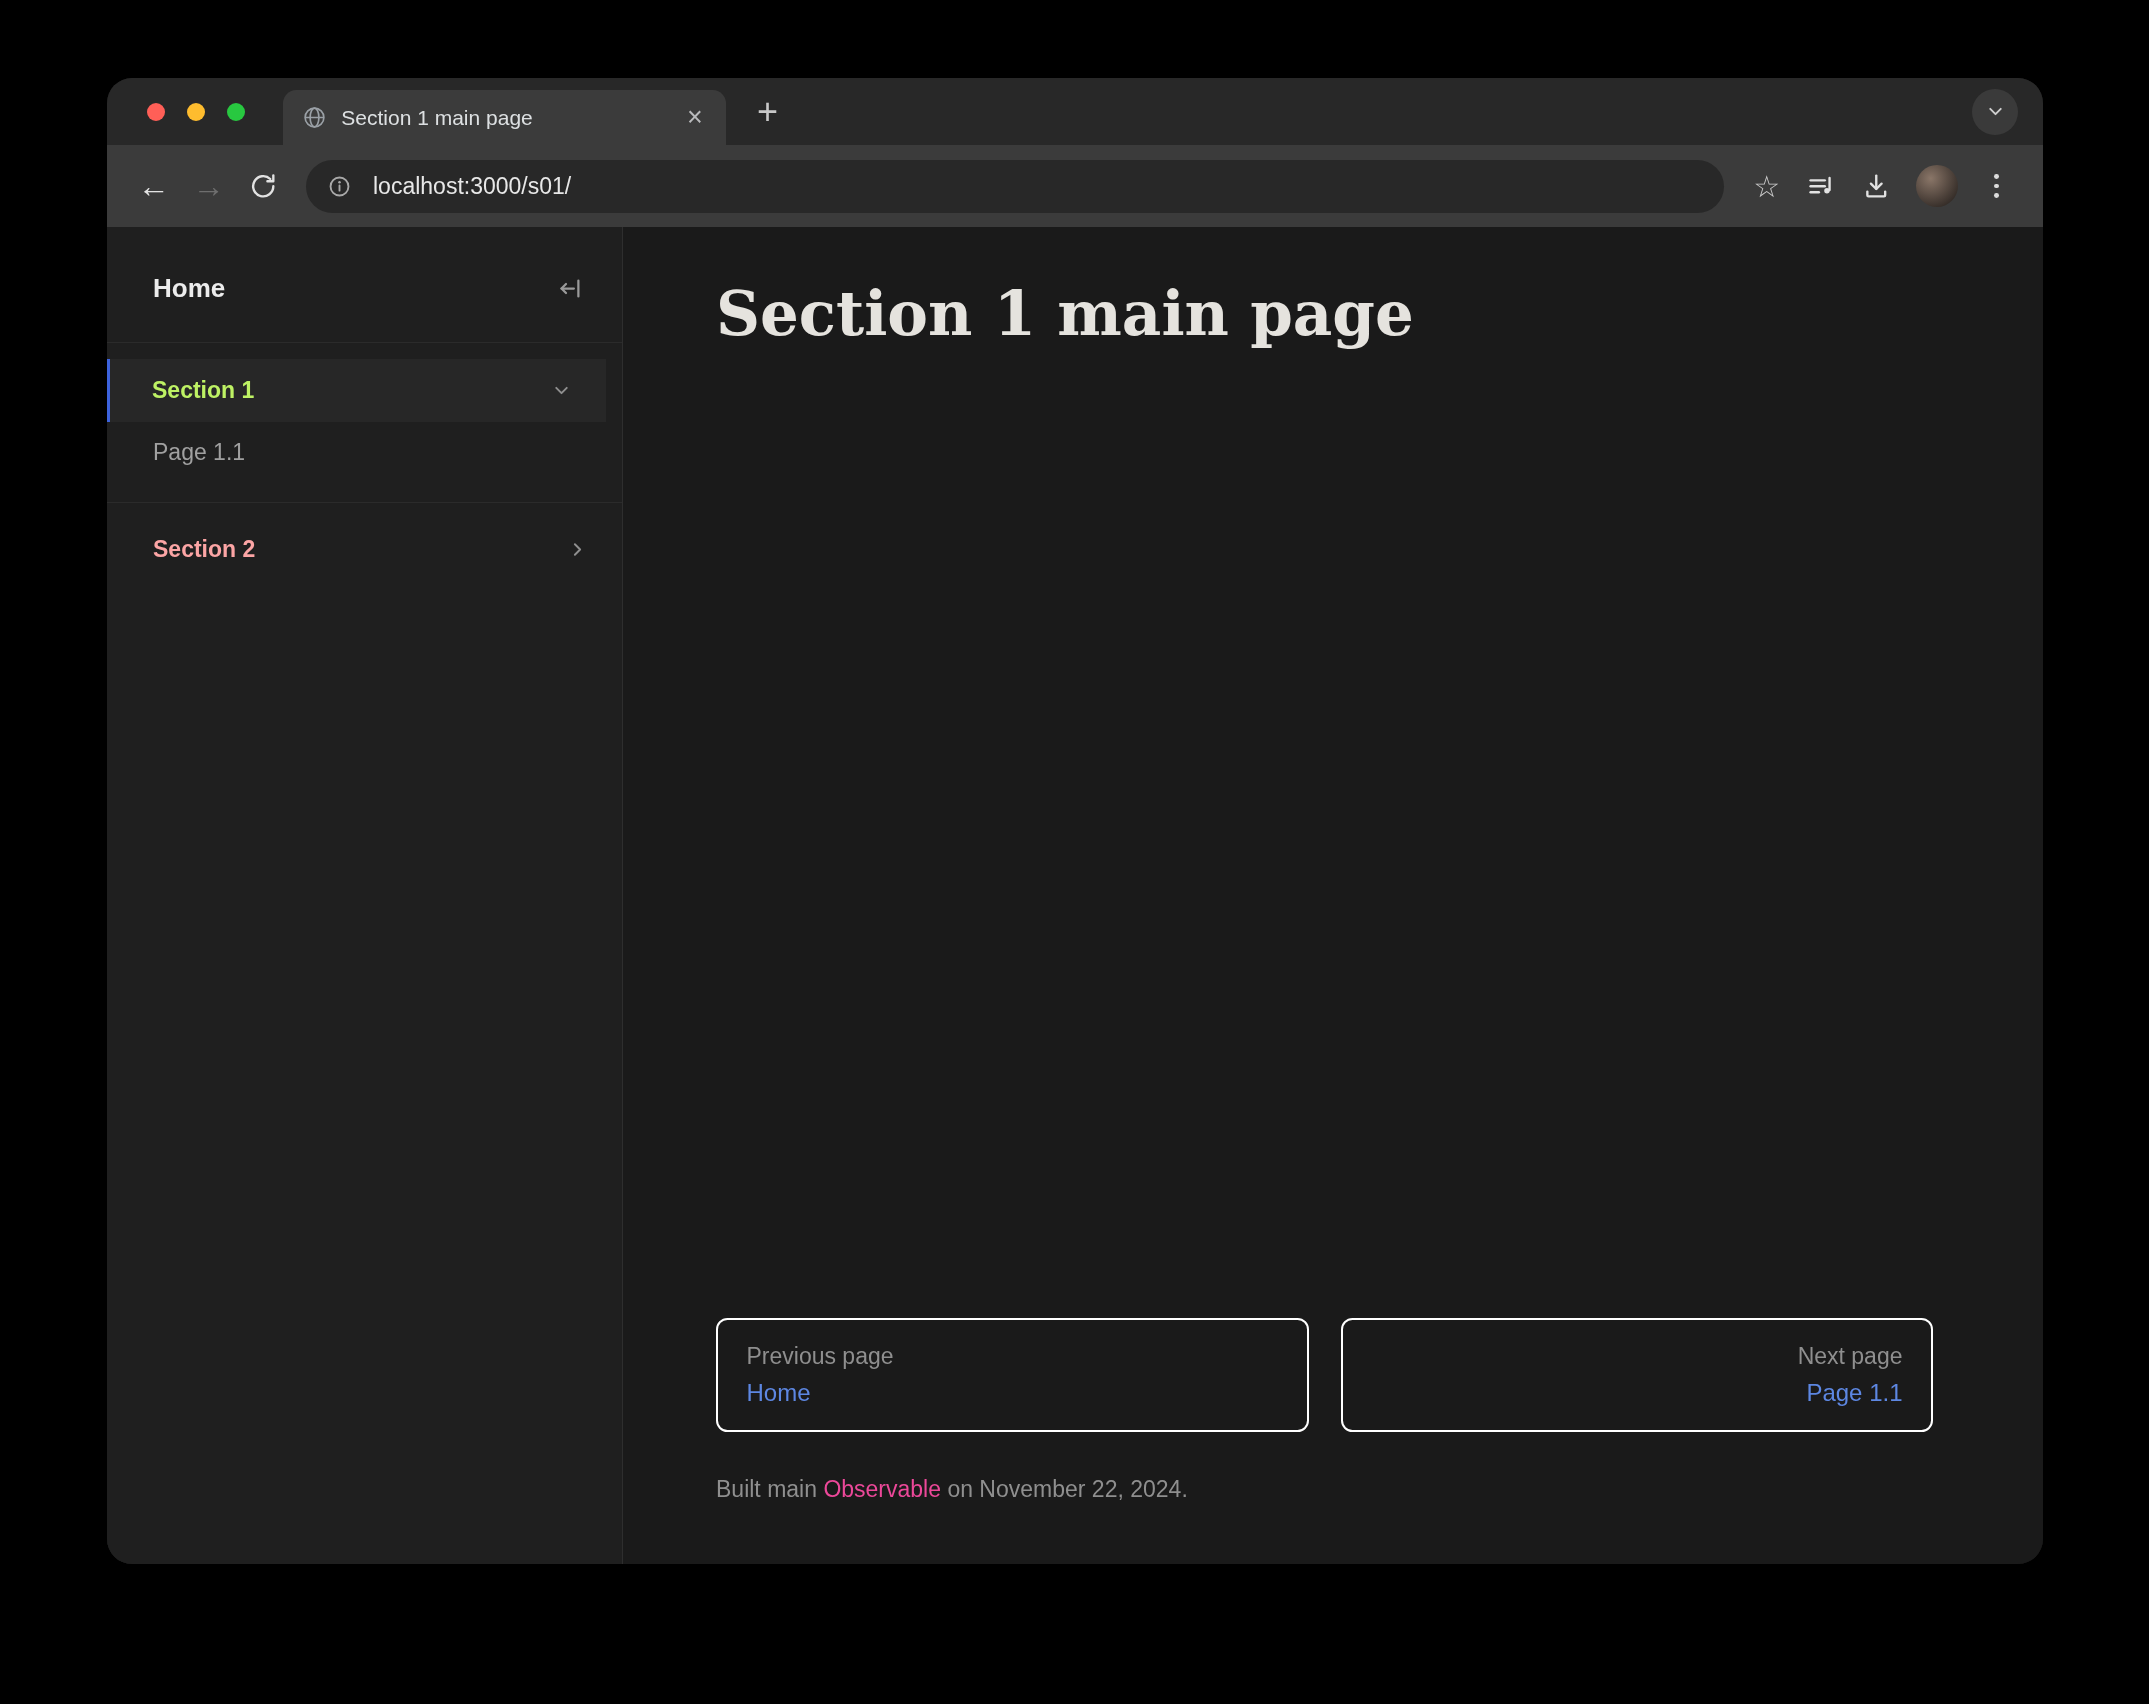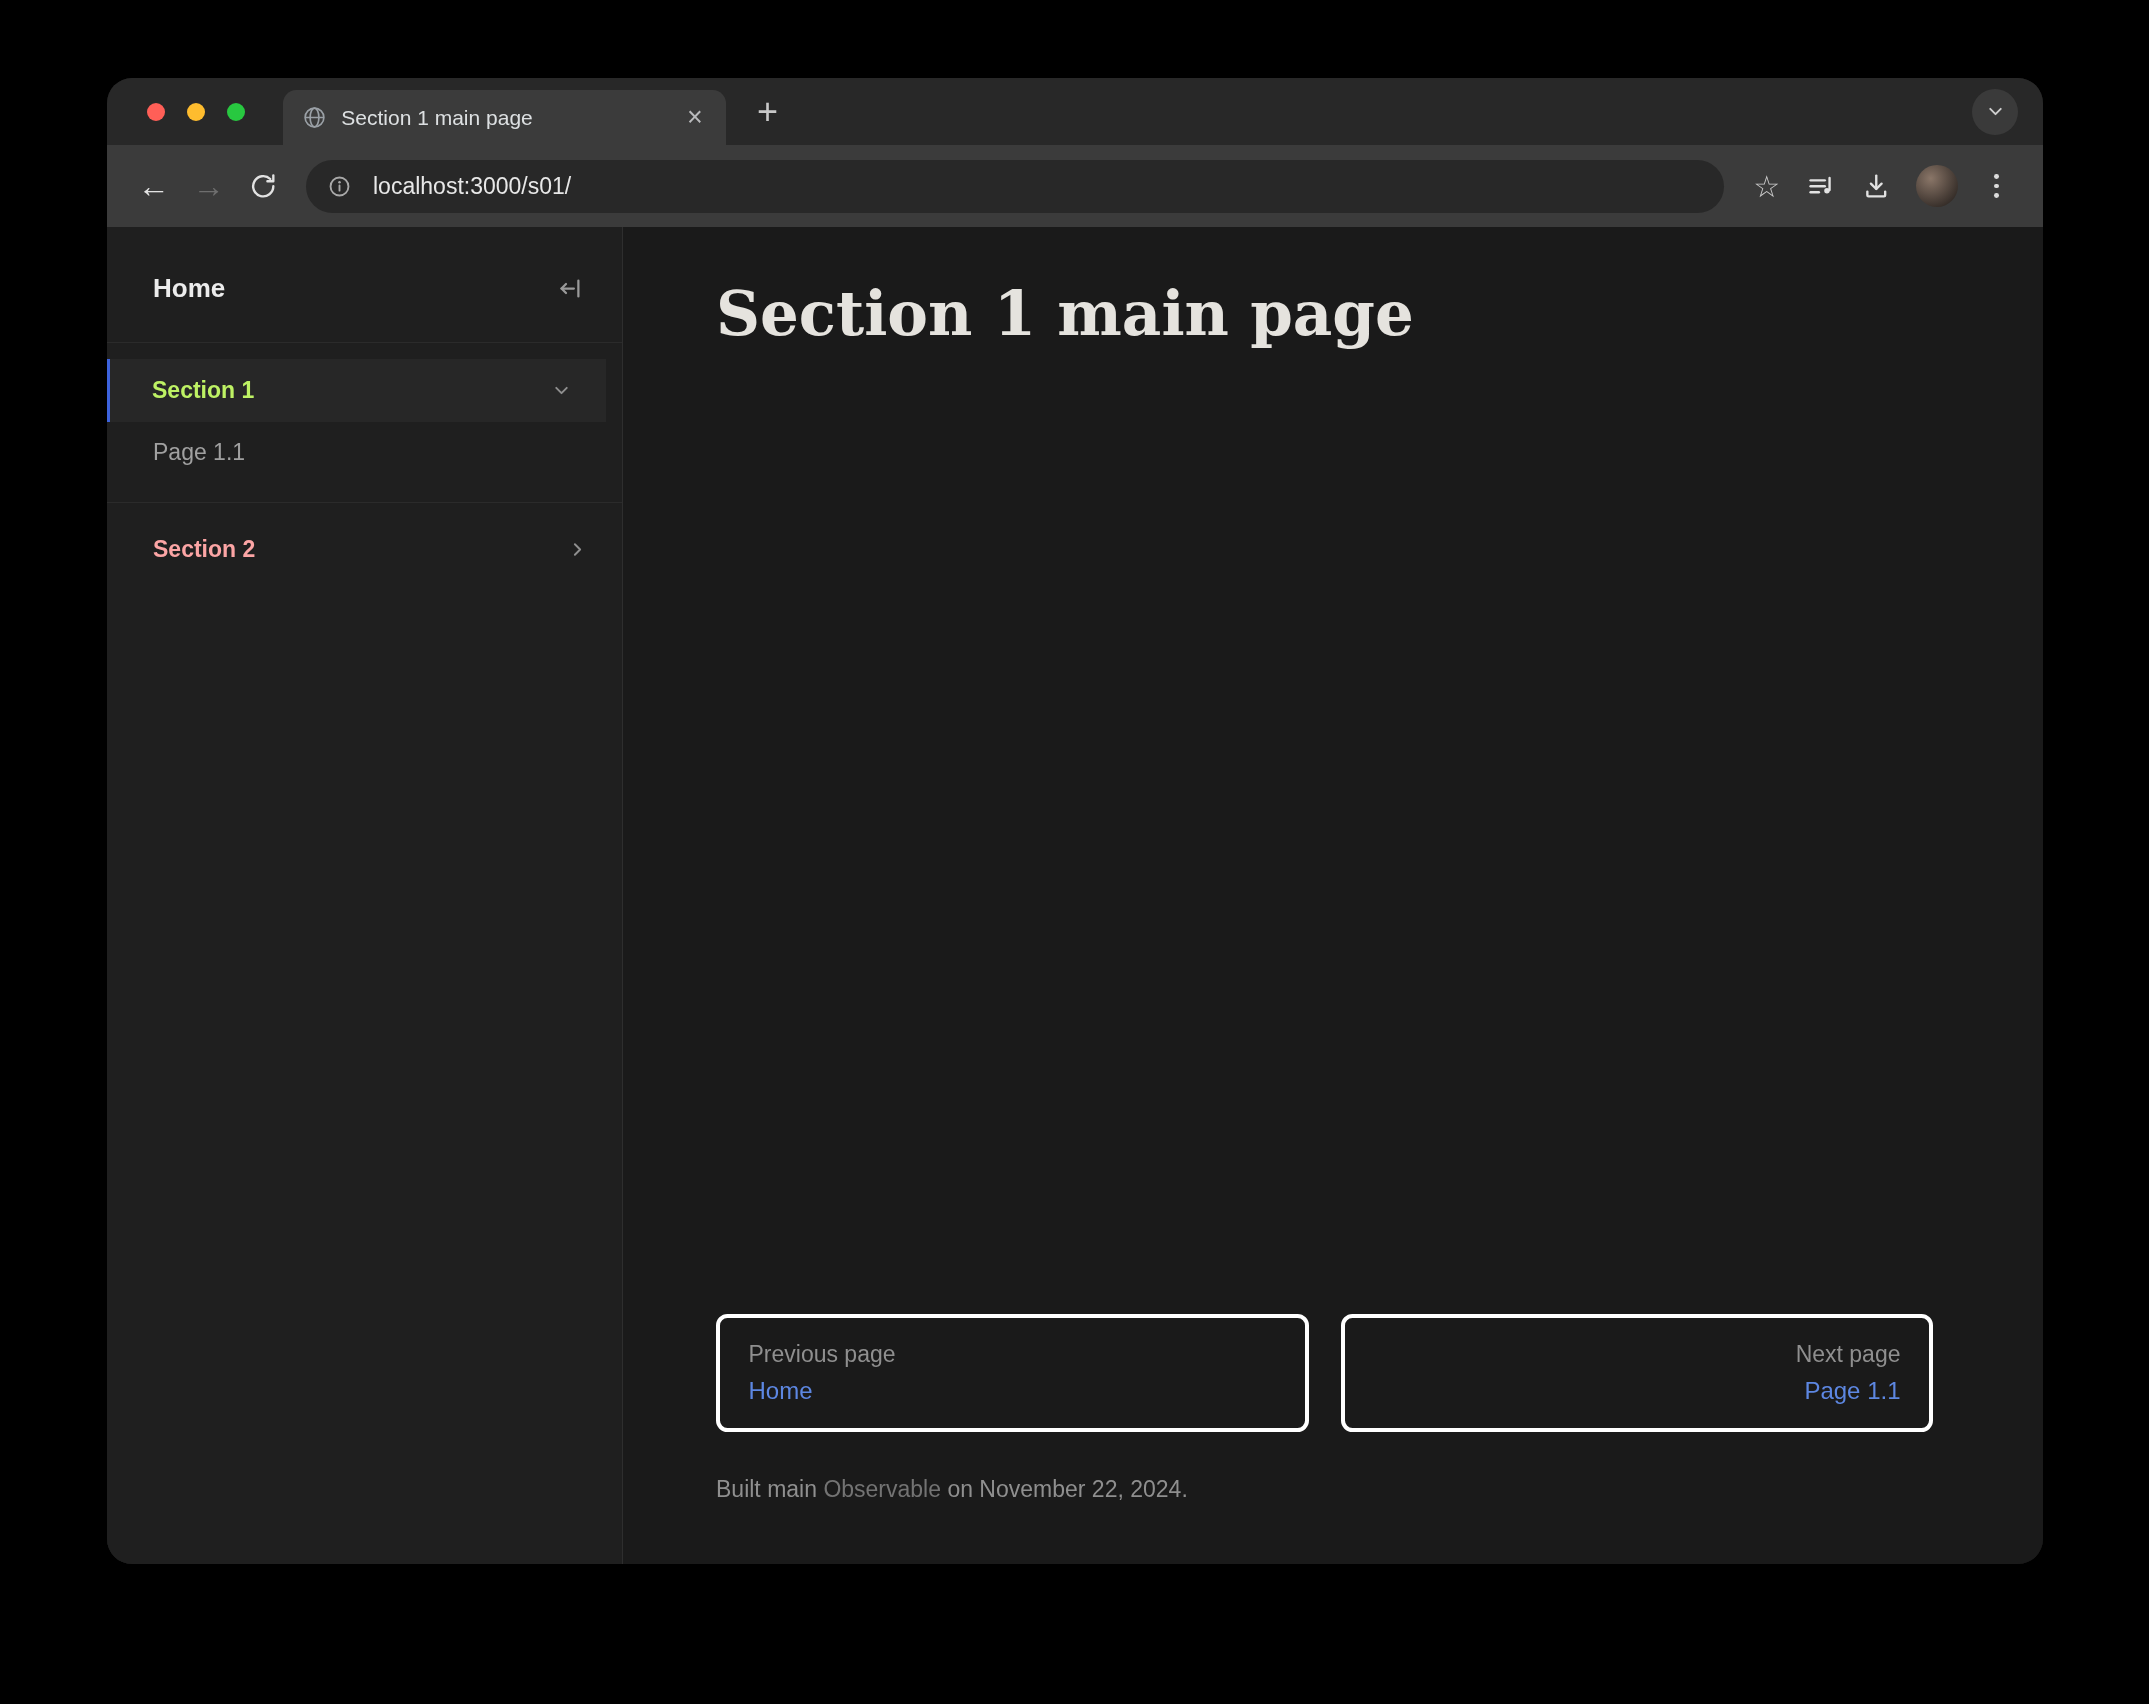--- a/index.html
+++ b/index.html
@@ -159,33 +159,33 @@
   .page-title {
     margin-top: 51px;
     font-family: "DejaVu Serif", serif;
     font-size: 61px; font-weight: 700;
     color: #e5e3de;
   }
   .spacer { flex: 1; }
 
   .pager { display: grid; grid-template-columns: 1fr 1fr; gap: 32px; }
   .pager-card {
-    border: 4px solid #ffffff;
+    border: 2px solid #ffffff;
     border-radius: 11.4px;
     padding: 23px 28.5px;
     display: flex; flex-direction: column; gap: 9.5px;
     text-decoration: none;
     cursor: pointer;
   }
   .pager-card.next { align-items: flex-end; text-align: right; }
   .pager-label { font-size: 23px; color: #8f8f8f; }
   .pager-link  { font-size: 24px; color: #5d87e2; }
 
   .site-footer { margin: 44px 0 61px; font-size: 23px; color: #8f8f8f; }
-  .site-footer a { color: #737373; text-decoration: none; cursor: pointer; }
+  .site-footer a { color: #ec4899; text-decoration: none; cursor: pointer; }
 
   svg { display: block; }
 </style>
 </head>
 <body>
 
 <div class="window">
 
   <div class="tabstrip">
     <div class="traffic">

